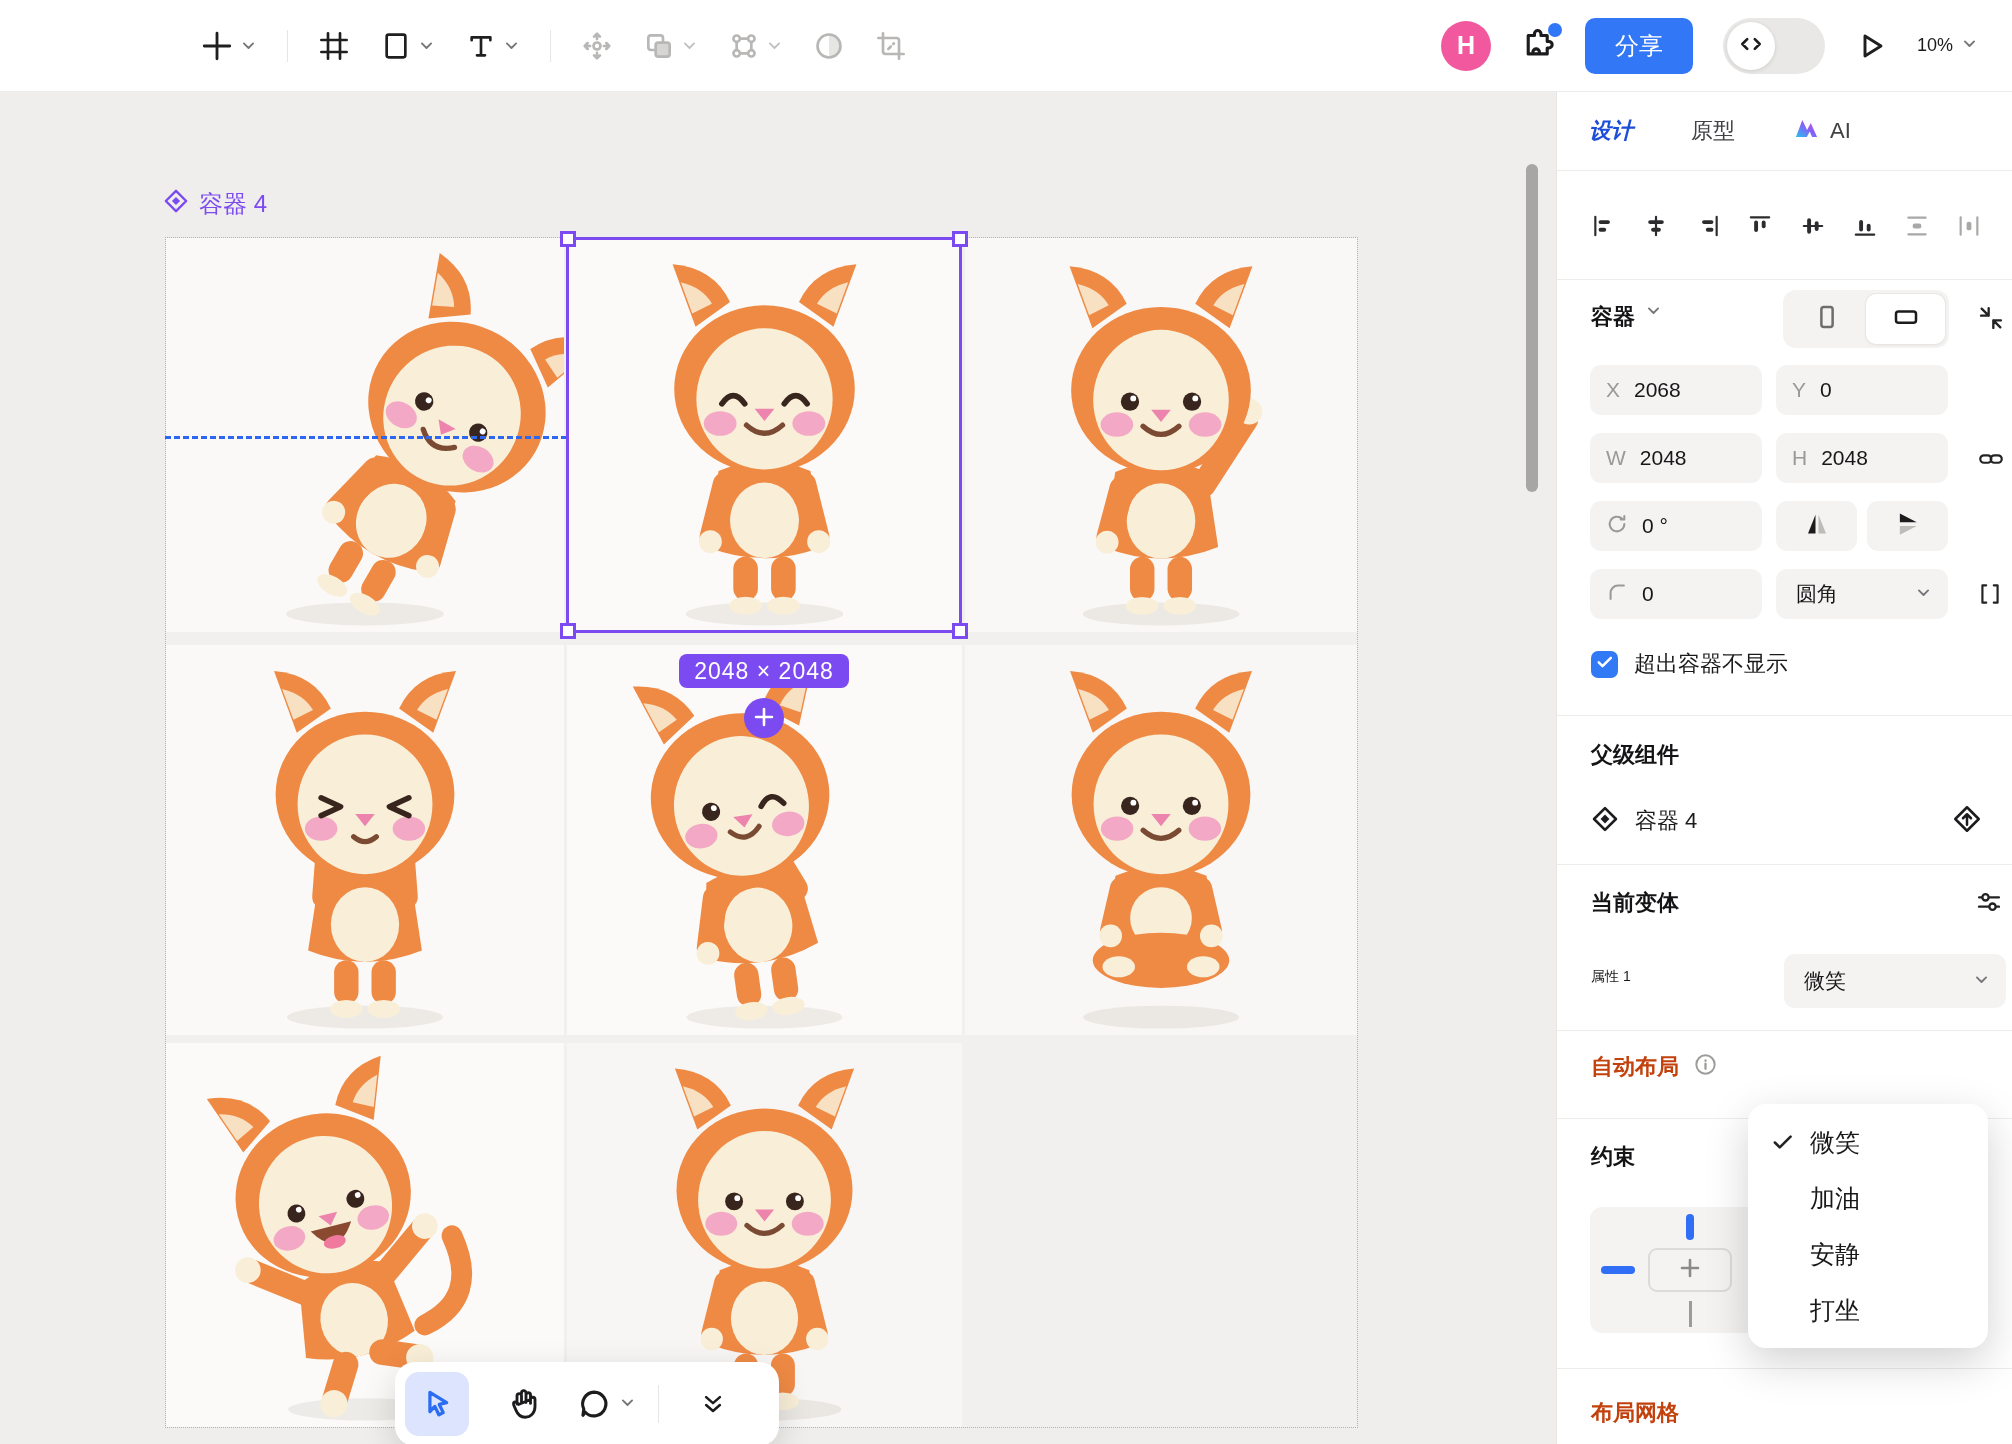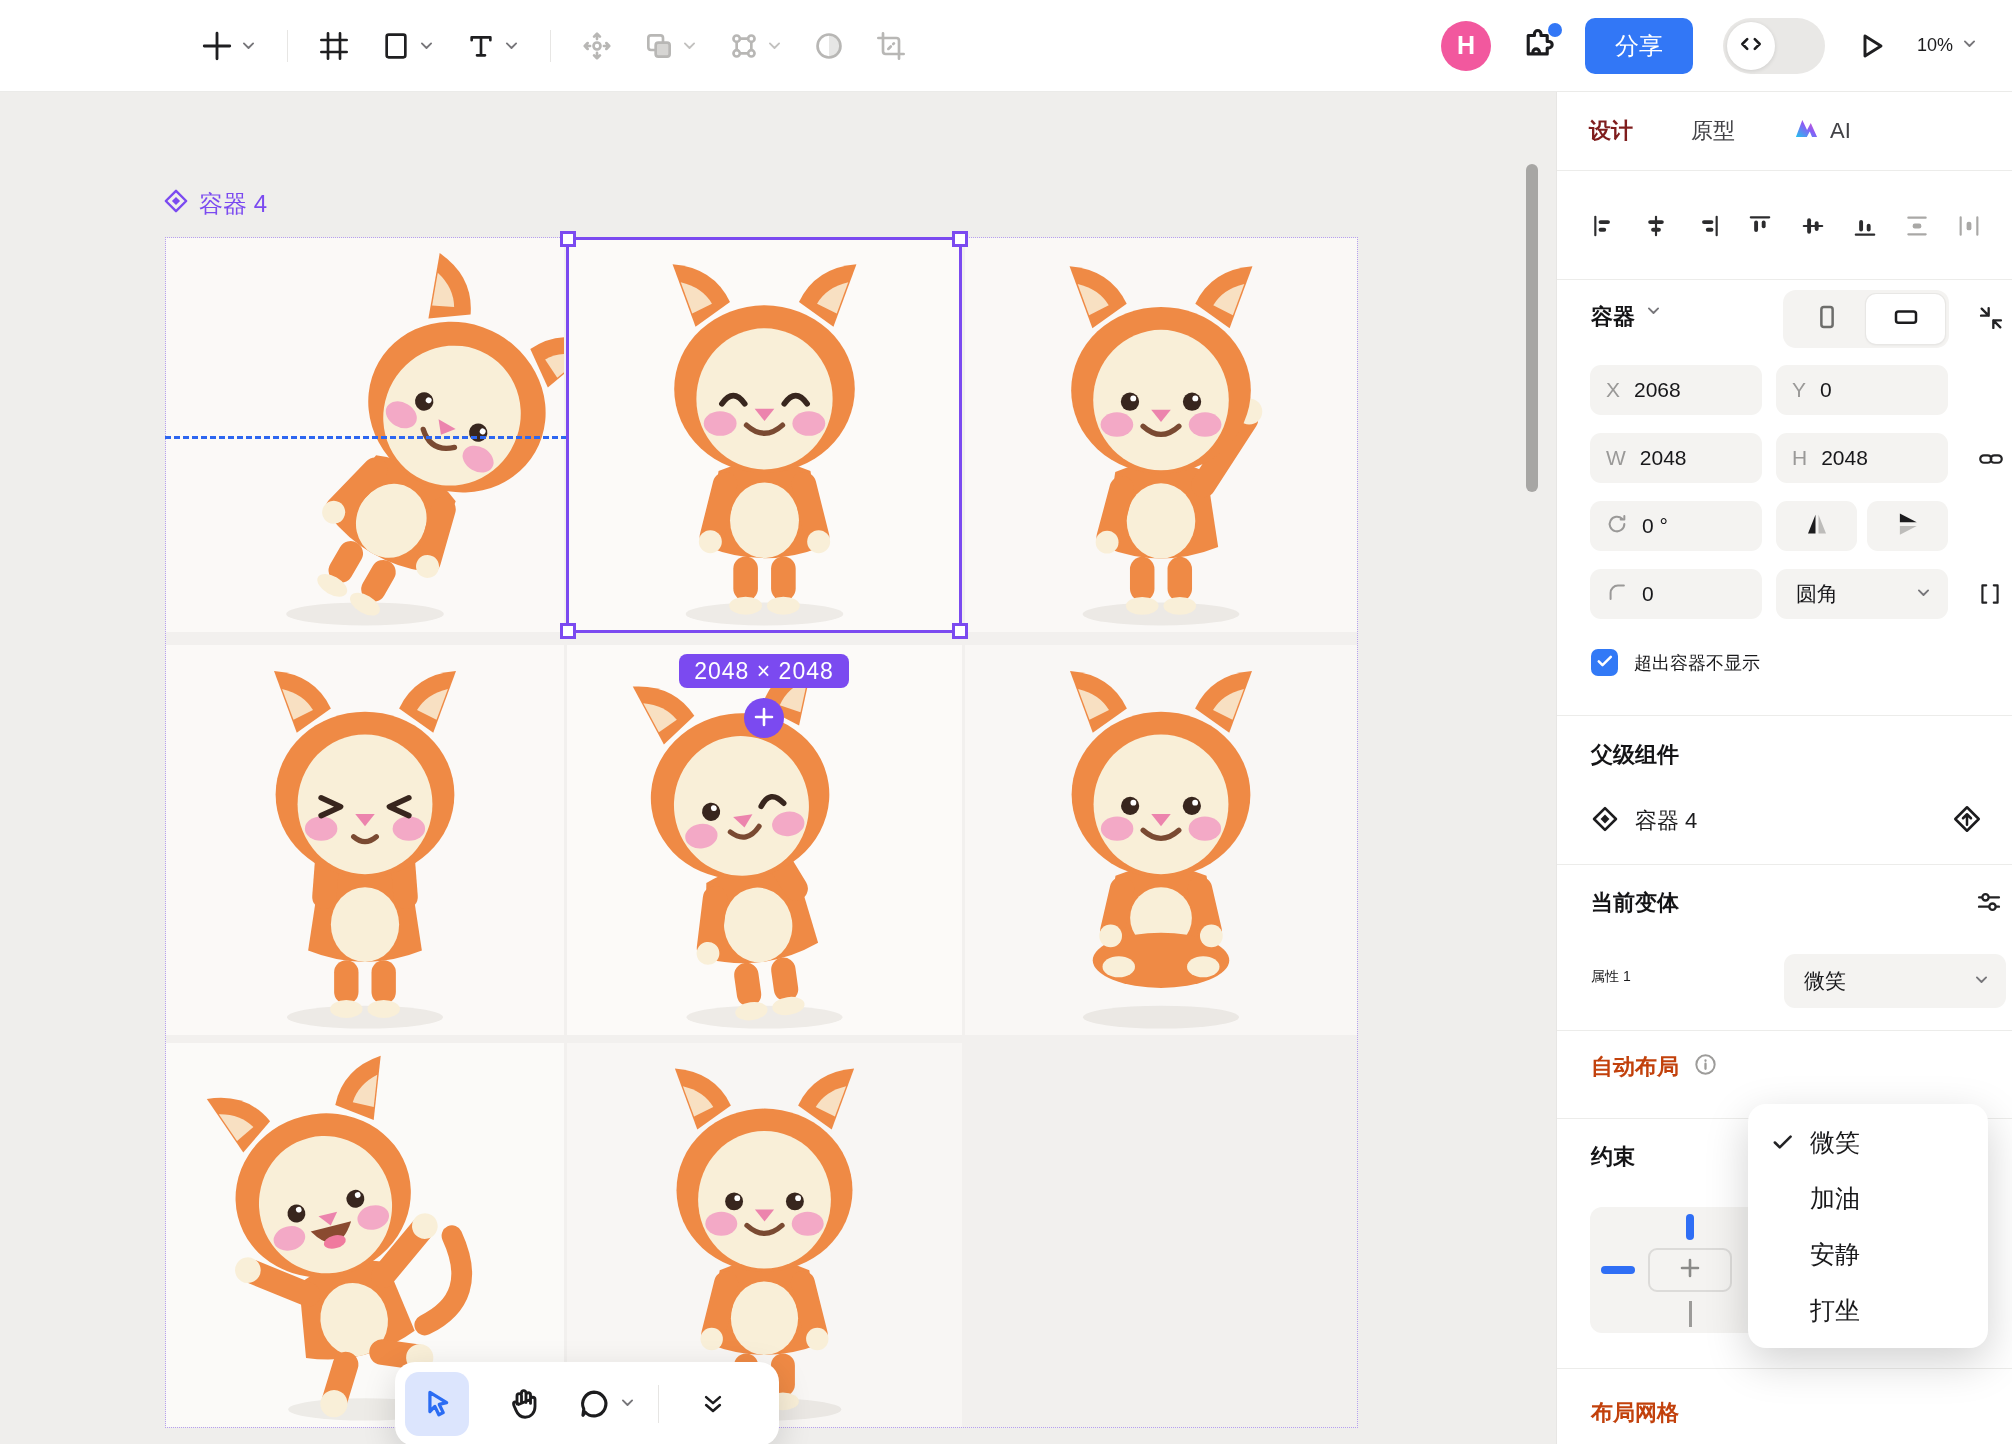--- a/index.html
+++ b/index.html
@@ -48,21 +48,21 @@
   .ft-btn { width:64px; height:64px; border-radius:14px; display:flex; align-items:center; justify-content:center; cursor:pointer; color:#1c1c1e; flex:0 0 auto; }
   .ft-btn.active { background:#dce5fd; color:#2b6cf3; }
   .ft-divider { width:1px; height:38px; background:#e6e5e3; flex:0 0 auto; }
   .ft-combo { display:flex; align-items:center; gap:8px; cursor:pointer; }
 
   
   .panel { width:456px; background:#fff; border-left:1px solid #e7e6e4; position:relative; flex:0 0 auto; }
   .p-divider { position:absolute; left:0; width:100%; height:1px; background:#ececea; }
   .tabs { position:absolute; left:0; top:0; width:100%; height:79px; display:flex; align-items:center; padding:0 32px; gap:58px; border-bottom:1px solid #ececea; }
   .tab { font-size:22px; color:#424246; cursor:pointer; display:flex; align-items:center; gap:10px; }
-  .tab.active { color:#7f1d1d; font-weight:700; }
+  .tab.active { color:#1d4ed8; font-weight:700;font-style:italic; }
   .align-row { position:absolute; left:0; top:80px; width:100%; height:107px; display:flex; align-items:center; justify-content:space-between; padding:0 30px 0 34px; }
   .align-btn { cursor:pointer; color:#2c2c2e; display:flex; }
   .align-btn.disabled { color:#a9a8a6; }
 
   .sec-title { position:absolute; font-size:22px; font-weight:700; color:#141416; }
   .sec-title.dim { color:#c2410c; font-weight:700; }
   .row-flex { position:absolute; display:flex; align-items:flex-start; }
 
   .seg-ctl { position:absolute; left:226px; top:198px; width:166px; height:58px; background:#f4f3f1; border-radius:13px; display:flex; padding:4px; }
   .seg { flex:1; display:flex; align-items:center; justify-content:center; border-radius:10px; cursor:pointer; color:#6d6d6b; }
@@ -71,21 +71,21 @@
   .field { position:absolute; height:50px; width:172px; background:#f4f3f1; border-radius:11px; display:flex; align-items:center; padding:0 16px; gap:14px; cursor:text; }
   .field .f-label { color:#9a9998; font-size:21px; }
   .field .f-value { color:#17171a; font-size:21px; }
   .icon-btn { position:absolute; display:flex; align-items:center; justify-content:center; cursor:pointer; color:#232325; }
   .sq-btn { position:absolute; width:81px; height:50px; background:#f4f3f1; border-radius:11px; display:flex; align-items:center; justify-content:center; cursor:pointer; }
   .select-box { position:absolute; background:#f4f3f1; border-radius:11px; display:flex; align-items:center; justify-content:space-between; padding:0 16px 0 20px; cursor:pointer; }
   .select-box .s-value { font-size:21px; color:#17171a; }
 
   .chk-row { position:absolute; left:34px; top:557px; display:flex; align-items:center; gap:16px; cursor:pointer; }
   .checkbox { width:27px; height:27px; border-radius:7px; background:#3279f6; display:flex; align-items:center; justify-content:center; color:#fff; }
-  .chk-label { font-size:18px; color:#1a1a1c; }
+  .chk-label { font-size:22px; color:#1a1a1c; }
 
   .comp-row { position:absolute; left:34px; top:706px; right:30px; height:46px; display:flex; align-items:center; gap:16px; cursor:pointer; color:#1c1c1e; }
   .comp-row .comp-name { font-size:22px; }
   .comp-push { margin-left:auto; cursor:pointer; display:flex; }
 
   .prop-label { position:absolute; left:34px; top:876px; font-size:14px; color:#1a1a1c; }
 
   .constraint-box { position:absolute; left:33px; top:1115px; width:200px; height:126px; background:#f4f3f1; border-radius:12px; }
   .cb-center { position:absolute; left:58px; top:41px; width:84px; height:44px; border:2px solid #dcdbd9; border-radius:9px; display:flex; align-items:center; justify-content:center; color:#8a8a88; cursor:pointer; }
   .cb-top { position:absolute; left:96px; top:7px; width:8px; height:26px; border-radius:4px; background:#2f6ef5; cursor:pointer; }

